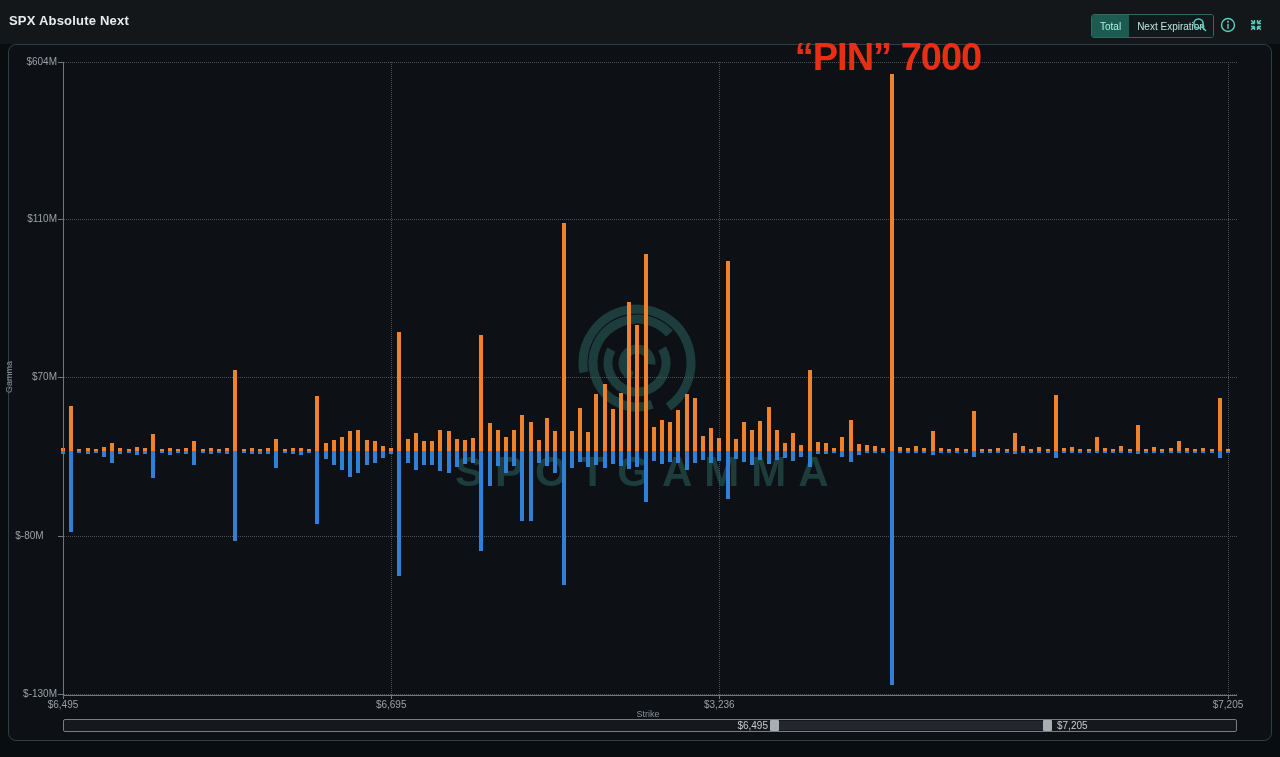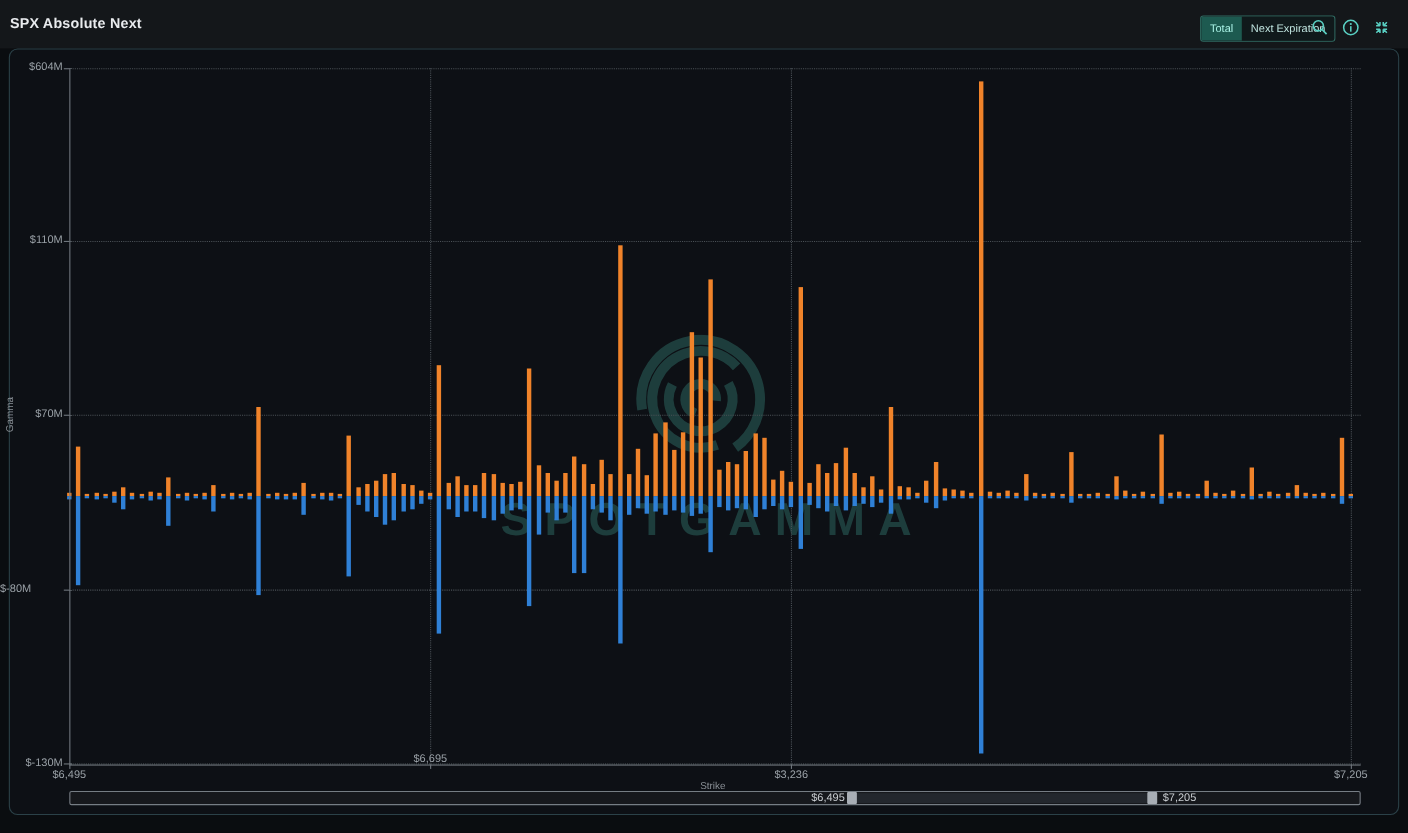--- a/index.html
+++ b/index.html
@@ -358,45 +358,46 @@
       <div style="position: absolute; left: 1138.4px; top: 386.1px; width: 4px; height: 3.2px; background: rgb(240, 131, 42);"></div>
       <div style="position: absolute; left: 1138.4px; top: 389.3px; width: 4px; height: 2px; background: rgb(47, 128, 214);"></div>
       <div style="position: absolute; left: 1146.6px; top: 387.2px; width: 4px; height: 2.1px; background: rgb(240, 131, 42);"></div>
       <div style="position: absolute; left: 1146.6px; top: 389.3px; width: 4px; height: 2px; background: rgb(47, 128, 214);"></div>
       <div style="position: absolute; left: 1154.8px; top: 335.5px; width: 4px; height: 53.8px; background: rgb(240, 131, 42);"></div>
       <div style="position: absolute; left: 1154.8px; top: 389.3px; width: 4px; height: 6.3px; background: rgb(47, 128, 214);"></div>
       <div style="position: absolute; left: 1163px; top: 387.2px; width: 4px; height: 2.1px; background: rgb(240, 131, 42);"></div>
       <div style="position: absolute; left: 1163px; top: 389.3px; width: 4px; height: 2px; background: rgb(47, 128, 214);"></div>
     </div>
 
+  <div id="pin-note">“PIN” 7000</div>
 
   <div class="axis-title" style="left:-7px;top:372px;transform:rotate(-90deg);">Gamma</div>
   <div class="axis-title" style="left:603px;top:709px;width:90px;text-align:center;font-size:9px;">Strike</div>
 
   <div id="slider-track">
     <div id="slider-range"></div>
     <div class="slider-handle" style="left:706px;"></div>
     <div class="slider-handle" style="left:979px;"></div>
   </div>
   <div class="slider-label" style="right:512px;">$6,495</div>
   <div class="slider-label" style="left:1057px;">$7,205</div>
 
 <div style="position: absolute; left: 0px; top: 56px; width: 57px; text-align: right; font-size: 10px; color: rgb(154, 161, 167);">$604M</div>
     <div style="position: absolute; left: 58px; top: 62px; width: 5px; height: 1px; background: rgb(111, 118, 125);"></div>
     <div style="position: absolute; left: 0px; top: 213.2px; width: 57px; text-align: right; font-size: 10px; color: rgb(154, 161, 167);">$110M</div>
     <div style="position: absolute; left: 58px; top: 219.2px; width: 5px; height: 1px; background: rgb(111, 118, 125);"></div>
     <div style="position: absolute; left: 0px; top: 371.4px; width: 57px; text-align: right; font-size: 10px; color: rgb(154, 161, 167);">$70M</div>
     <div style="position: absolute; left: 58px; top: 377.4px; width: 5px; height: 1px; background: rgb(111, 118, 125);"></div>
-    <div style="position: absolute; left: 0px; top: 529.7px; width: 59px; text-align: left; font-size: 10px; color: rgb(154, 161, 167);">$-80M</div>
+    <div style="position: absolute; left: 0px; top: 529.7px; width: 59px; text-align: center; font-size: 10px; color: rgb(154, 161, 167);">$-80M</div>
     <div style="position: absolute; left: 58px; top: 535.7px; width: 5px; height: 1px; background: rgb(111, 118, 125);"></div>
     <div style="position: absolute; left: 0px; top: 687.9px; width: 57px; text-align: right; font-size: 10px; color: rgb(154, 161, 167);">$-130M</div>
     <div style="position: absolute; left: 58px; top: 693.9px; width: 5px; height: 1px; background: rgb(111, 118, 125);"></div>
     <div style="position: absolute; left: 28px; top: 699px; width: 70px; text-align: center; font-size: 10px; color: rgb(154, 161, 167);">$6,495</div>
     <div style="position: absolute; left: 63px; top: 695px; width: 1px; height: 4px; background: rgb(111, 118, 125);"></div>
-    <div style="position: absolute; left: 356.2px; top: 685px; width: 70px; text-align: center; font-size: 10px; color: rgb(154, 161, 167);">$6,695</div>
+    <div style="position: absolute; left: 356.2px; top: 699px; width: 70px; text-align: center; font-size: 10px; color: rgb(154, 161, 167);">$6,695</div>
     <div style="position: absolute; left: 391.2px; top: 695px; width: 1px; height: 4px; background: rgb(111, 118, 125);"></div>
     <div style="position: absolute; left: 684.3px; top: 699px; width: 70px; text-align: center; font-size: 10px; color: rgb(154, 161, 167);">$3,236</div>
     <div style="position: absolute; left: 719.3px; top: 695px; width: 1px; height: 4px; background: rgb(111, 118, 125);"></div>
     <div style="position: absolute; left: 1193px; top: 699px; width: 70px; text-align: center; font-size: 10px; color: rgb(154, 161, 167);">$7,205</div>
     <div style="position: absolute; left: 1228px; top: 695px; width: 1px; height: 4px; background: rgb(111, 118, 125);"></div>
     <div style="position: absolute; left: 63px; top: 62px; width: 1px; height: 633px; background: rgb(111, 118, 125);"></div>
     <div style="position: absolute; left: 63px; top: 695px; width: 1174px; height: 1px; background: rgb(111, 118, 125);"></div>
   </div>
 
 </body></html>

